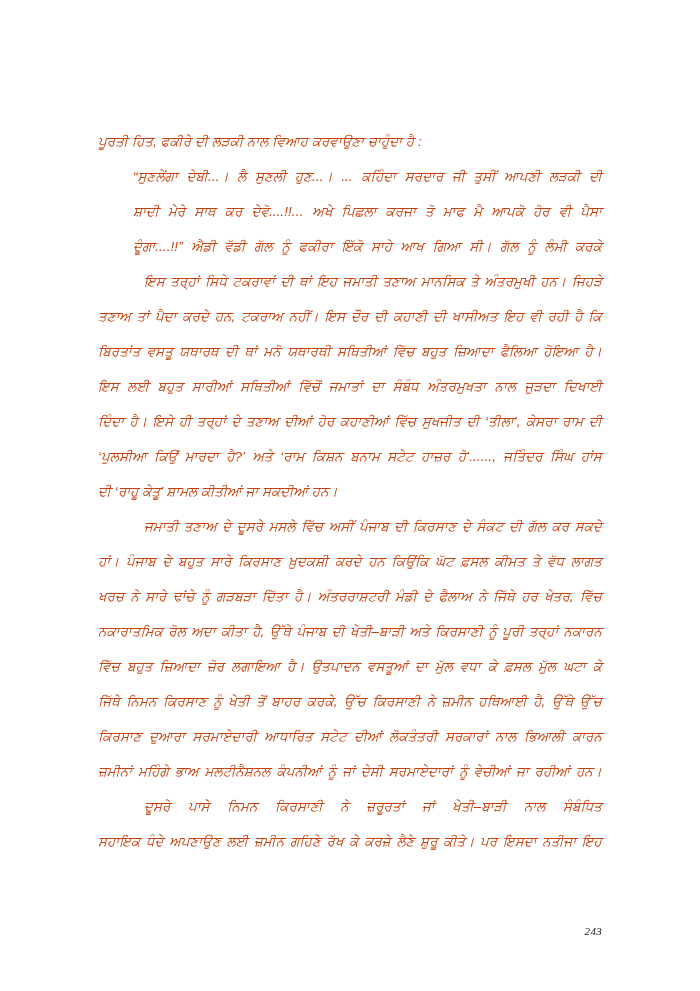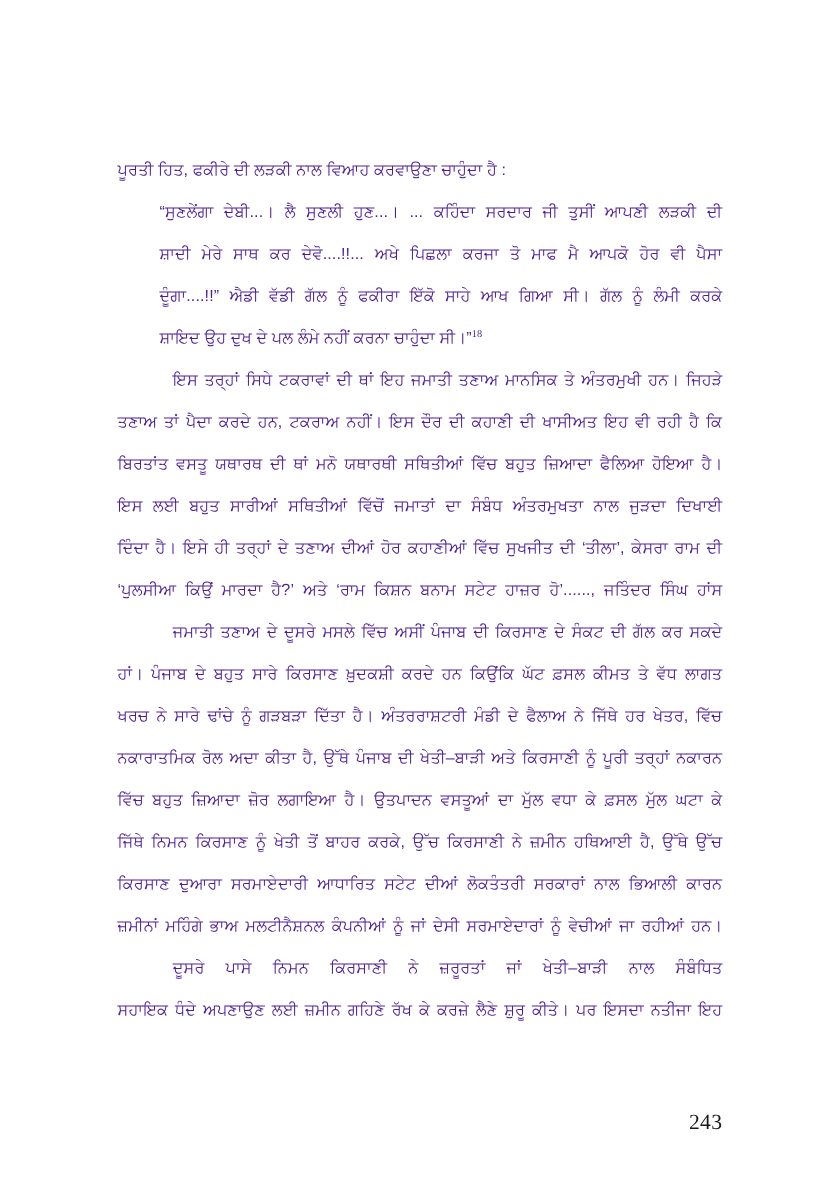--- a/index.html
+++ b/index.html
@@ -36,21 +36,22 @@
 
   
   .ln {
     display: block;
     width: 100%;
     height: 35px;
     line-height: 35px;
     font-size: 13.4px;
     letter-spacing: 0.1px;
     white-space: nowrap;
-    color: #4c1d95;
+    color: #c2410c;
+    font-style: italic;
   }
 
   
   .ln.just {
     display: flex;
     justify-content: space-between;
     white-space: normal;
   }
   .ln.just > span.w {
     display: inline-block;
@@ -82,23 +83,24 @@
     font-family: "Liberation Serif", "DejaVu Serif", serif;
   }
 
   .page-number {
     position: absolute;
     left: 0;
     top: 925px;
     width: 602px;
     text-align: right;
     font-family: "Liberation Serif", "DejaVu Serif", serif;
-    font-size: 18px;
+    font-size: 11px;
     color: #1a1a1a;
     letter-spacing: 0.3px;
+    font-style: italic;
   }
 </style>
 </head>
 <body>
 
 <div class="page">
 
   <div class="text-block">
 
   <div class="ln last">ਪੂਰਤੀ ਹਿਤ, ਫਕੀਰੇ ਦੀ ਲੜਕੀ ਨਾਲ ਵਿਆਹ ਕਰਵਾਉਣਾ ਚਾਹੁੰਦਾ ਹੈ :</div>
@@ -144,21 +146,20 @@
         <span class="w">ਇੱਕੋ</span>
         <span class="w">ਸਾਹੇ</span>
         <span class="w">ਆਖ</span>
         <span class="w">ਗਿਆ</span>
         <span class="w">ਸੀ।</span>
         <span class="w">ਗੱਲ</span>
         <span class="w">ਨੂੰ</span>
         <span class="w">ਲੰਮੀ</span>
         <span class="w">ਕਰਕੇ</span>
       </div>
-      <div class="ln quote last">ਸ਼ਾਇਦ ਉਹ ਦੁਖ ਦੇ ਪਲ ਲੰਮੇ ਨਹੀਂ ਕਰਨਾ ਚਾਹੁੰਦਾ ਸੀ।”<sup class="fn">18</sup></div>
       <div class="ln pindent just">
         <span class="w">ਇਸ</span>
         <span class="w">ਤਰ੍ਹਾਂ</span>
         <span class="w">ਸਿਧੇ</span>
         <span class="w">ਟਕਰਾਵਾਂ</span>
         <span class="w">ਦੀ</span>
         <span class="w">ਥਾਂ</span>
         <span class="w">ਇਹ</span>
         <span class="w">ਜਮਾਤੀ</span>
         <span class="w">ਤਣਾਅ</span>
@@ -247,20 +248,21 @@
         <span class="w">‘ਰਾਮ</span>
         <span class="w">ਕਿਸ਼ਨ</span>
         <span class="w">ਬਨਾਮ</span>
         <span class="w">ਸਟੇਟ</span>
         <span class="w">ਹਾਜ਼ਰ</span>
         <span class="w">ਹੋ’......,</span>
         <span class="w">ਜਤਿੰਦਰ</span>
         <span class="w">ਸਿੰਘ</span>
         <span class="w">ਹਾਂਸ</span>
       </div>
+      <div class="ln last">ਦੀ ‘ਰਾਹੂ ਕੇਤੂ’ ਸ਼ਾਮਲ ਕੀਤੀਆਂ ਜਾ ਸਕਦੀਆਂ ਹਨ।</div>
       <div class="ln pindent just">
         <span class="w">ਜਮਾਤੀ</span>
         <span class="w">ਤਣਾਅ</span>
         <span class="w">ਦੇ</span>
         <span class="w">ਦੂਸਰੇ</span>
         <span class="w">ਮਸਲੇ</span>
         <span class="w">ਵਿੱਚ</span>
         <span class="w">ਅਸੀਂ</span>
         <span class="w">ਪੰਜਾਬ</span>
         <span class="w">ਦੀ</span>

